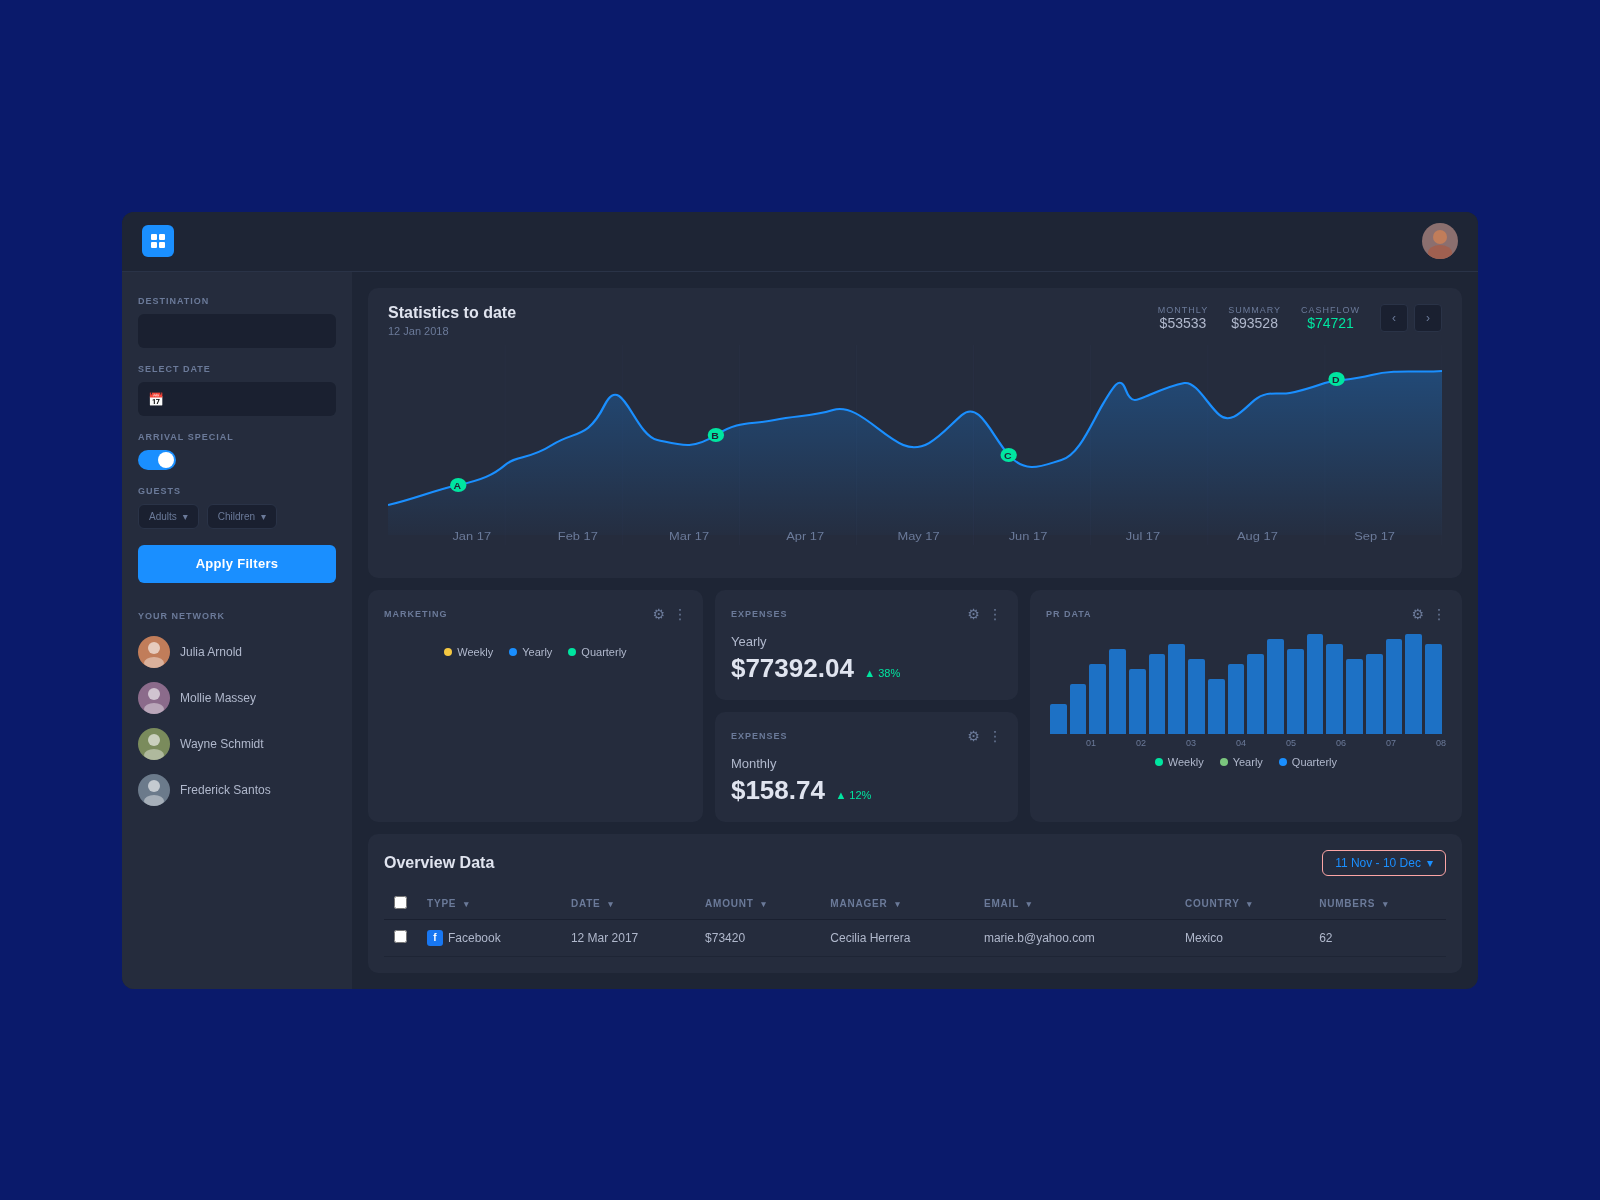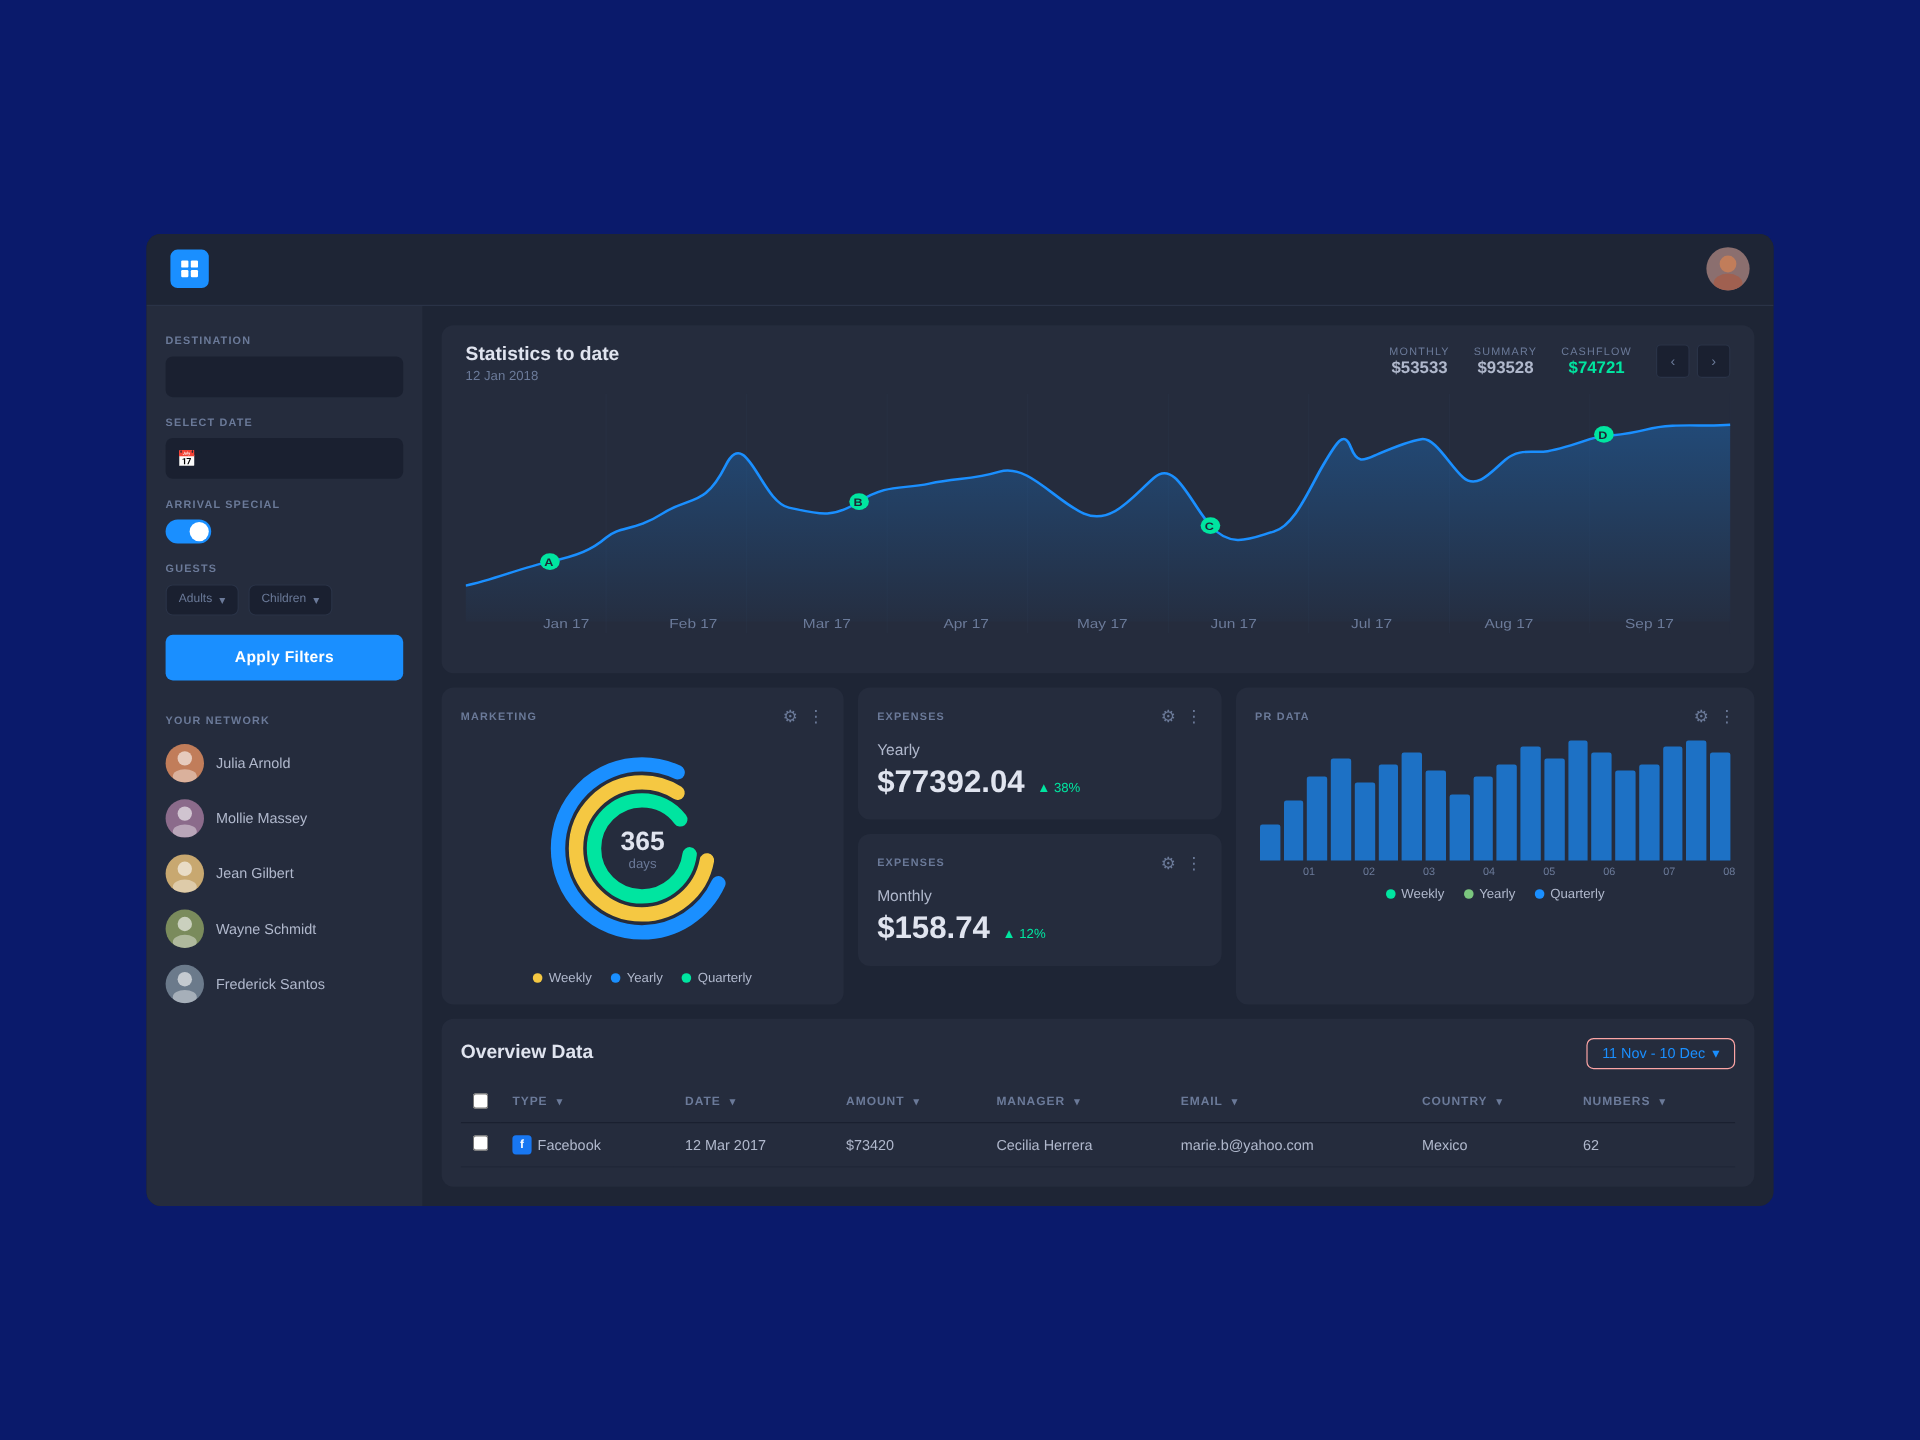--- a/index.html
+++ b/index.html
@@ -207,21 +207,21 @@
     .metric-item { text-align: center; }
     .metric-label {
       font-size: 9px;
       color: #6b7a99;
       letter-spacing: 1px;
       text-transform: uppercase;
     }
     .metric-value {
       font-size: 14px;
       color: #b0b8cc;
-      font-weight: 700;
+      font-weight: 400;
     }
     .metric-value.green { color: #00e5a0; }
     .nav-btns {
       display: flex;
       gap: 6px;
     }
     .nav-btn {
       width: 28px; height: 28px;
       background: #1a2030;
       border: 1px solid #2a3347;
@@ -504,29 +504,20 @@
     <span class="network-name">Julia Arnold</span>
   </div>
           <div class="network-item">
     <div class="network-avatar" style="background:#8b6b8b;">
       <svg width="32" height="32" viewBox="0 0 32 32">
                 <circle cx="16" cy="12" r="6" fill="rgba(255,255,255,0.6)"></circle>
                 <ellipse cx="16" cy="27" rx="10" ry="6" fill="rgba(255,255,255,0.4)"></ellipse>
               </svg>
     </div>
     <span class="network-name">Mollie Massey</span>
-  </div>
-          <div class="network-item">
-    <div class="network-avatar" style="background:#c8a870;">
-      <svg width="32" height="32" viewBox="0 0 32 32">
-                <circle cx="16" cy="12" r="6" fill="rgba(255,255,255,0.6)"></circle>
-                <ellipse cx="16" cy="27" rx="10" ry="6" fill="rgba(255,255,255,0.4)"></ellipse>
-              </svg>
-    </div>
-    <span class="network-name">Jean Gilbert</span>
   </div>
           <div class="network-item">
     <div class="network-avatar" style="background:#7a8b5c;">
       <svg width="32" height="32" viewBox="0 0 32 32">
                 <circle cx="16" cy="12" r="6" fill="rgba(255,255,255,0.6)"></circle>
                 <ellipse cx="16" cy="27" rx="10" ry="6" fill="rgba(255,255,255,0.4)"></ellipse>
               </svg>
     </div>
     <span class="network-name">Wayne Schmidt</span>
   </div>
@@ -619,34 +610,20 @@
 
       <div class="card marketing-card">
         <div class="card-header">
           <span class="card-title">MARKETING</span>
           <div class="card-actions">
             <span class="card-action">⚙</span>
             <span class="card-action">⋮</span>
           </div>
         </div>
         <div class="donut-wrap">
-          <div class="donut-container">
-            <svg width="160" height="160" viewBox="0 0 160 160">
-
-              <circle cx="80" cy="80" r="70" fill="none" stroke="#1a8fff" stroke-width="12" stroke-dasharray="330 110" stroke-dashoffset="-30" stroke-linecap="round"></circle>
-
-              <circle cx="80" cy="80" r="55" fill="none" stroke="#f5c842" stroke-width="12" stroke-dasharray="280 66" stroke-dashoffset="-10" stroke-linecap="round"></circle>
-
-              <circle cx="80" cy="80" r="40" fill="none" stroke="#00e5a0" stroke-width="12" stroke-dasharray="220 30" stroke-dashoffset="-5" stroke-linecap="round"></circle>
-            </svg>
-            <div class="donut-center">
-              <div class="donut-center-num">365</div>
-              <div class="donut-center-label">days</div>
-            </div>
-          </div>
           <div class="donut-legend" id="marketing-legend">
               <div class="legend-item">
                 <div class="legend-dot" style="background:#f5c842;"></div>
                 <span>Weekly</span>
               </div>
               <div class="legend-item">
                 <div class="legend-dot" style="background:#1a8fff;"></div>
                 <span>Yearly</span>
               </div>
               <div class="legend-item">

